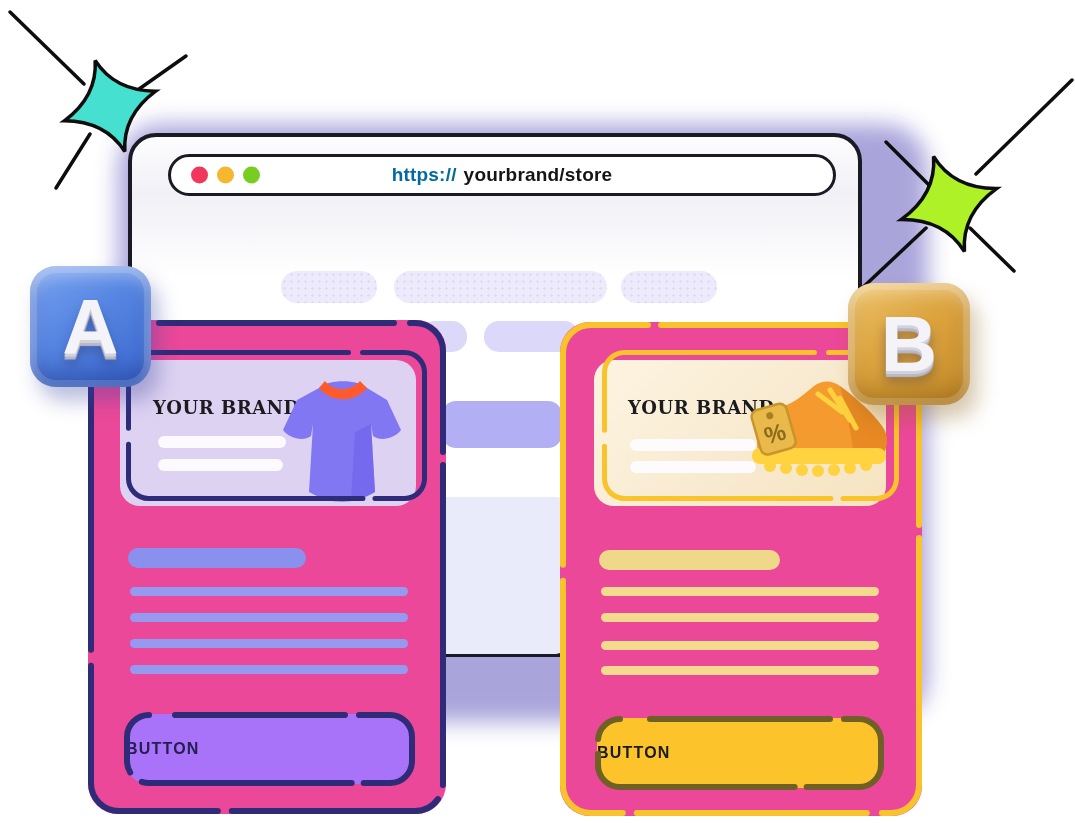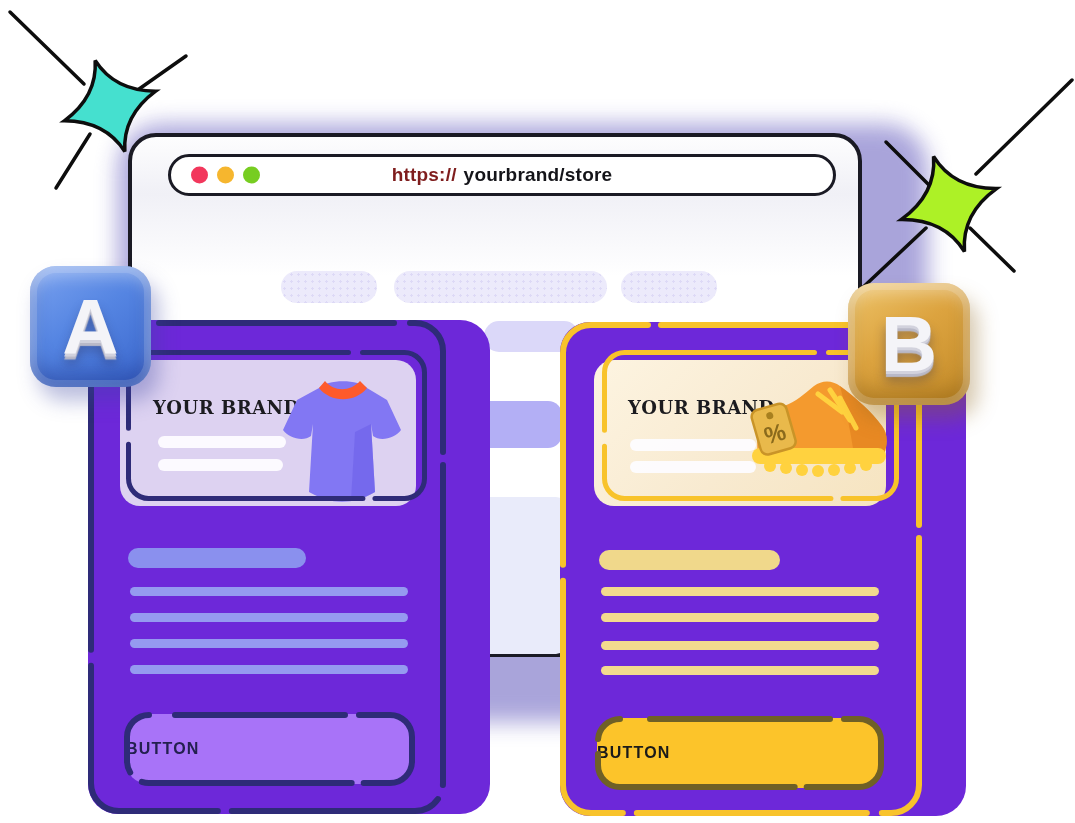--- a/index.html
+++ b/index.html
@@ -18,31 +18,31 @@
   
   .browser{left:128px;top:133px;width:734px;height:524px;border:4px solid #1a1a24;
     border-radius:28px;background:linear-gradient(180deg,#fdfdfe 0%,#f0f0f6 11%,#ffffff 27%);
     z-index:3;box-sizing:border-box;}
   .address-bar{left:36px;top:17px;width:668px;height:42px;border:3px solid #1a1a24;border-radius:24px;
     background:#ffffff;box-sizing:border-box;display:flex;align-items:center;justify-content:center;}
   .dots{position:absolute;left:20px;top:50%;transform:translateY(-50%);display:flex;gap:9px;}
   .dot{width:17px;height:17px;border-radius:50%;}
   .dot.red{background:#f2375c;} .dot.amber{background:#f6b62e;} .dot.green{background:#77cd21;}
   .url{font-size:19px;font-weight:bold;letter-spacing:.2px;white-space:pre;}
-  .url .scheme{color:#7f1d1d;} .url .domain{color:#141419;margin-left:7px;}
+  .url .scheme{color:#0369a1;} .url .domain{color:#141419;margin-left:7px;}
 
   
   .ph{border-radius:16px;background:#eceafb;z-index:4;
       background-image:radial-gradient(#ddd9f6 1.1px,transparent 1.3px);background-size:7px 7px;}
   .ph2{border-radius:15px;background:#dbd8f9;z-index:4;}
   .block-mid{border-radius:14px;background:#b3aff5;z-index:4;}
   .block-big{border-radius:10px;background:#e9ebfa;z-index:4;}
 
   
-  .card{background:#6d28d9;border-radius:30px;z-index:6;padding-left:44px;}
+  .card{background:#ec4899;border-radius:30px;z-index:6;}
   .card .sketch{position:absolute;left:0;top:0;pointer-events:none;}
   .hero-fill{position:absolute;border-radius:20px;}
   .hero-outline{position:absolute;pointer-events:none;}
   .brand{position:absolute;font-family:"DejaVu Serif",serif;font-weight:bold;font-size:18px;
          color:#1b1b1f;letter-spacing:.5px;white-space:nowrap;}
   .wpill{position:absolute;height:12px;border-radius:6px;background:#fdfcff;opacity:.95;}
   .hpill{position:absolute;height:20px;border-radius:10px;}
   .line{position:absolute;height:9px;border-radius:5px;}
   .btn{position:absolute;border-radius:22px;display:flex;align-items:center;justify-content:flex-start;
        font-weight:bold;font-size:16px;letter-spacing:1.2px;cursor:pointer;}

